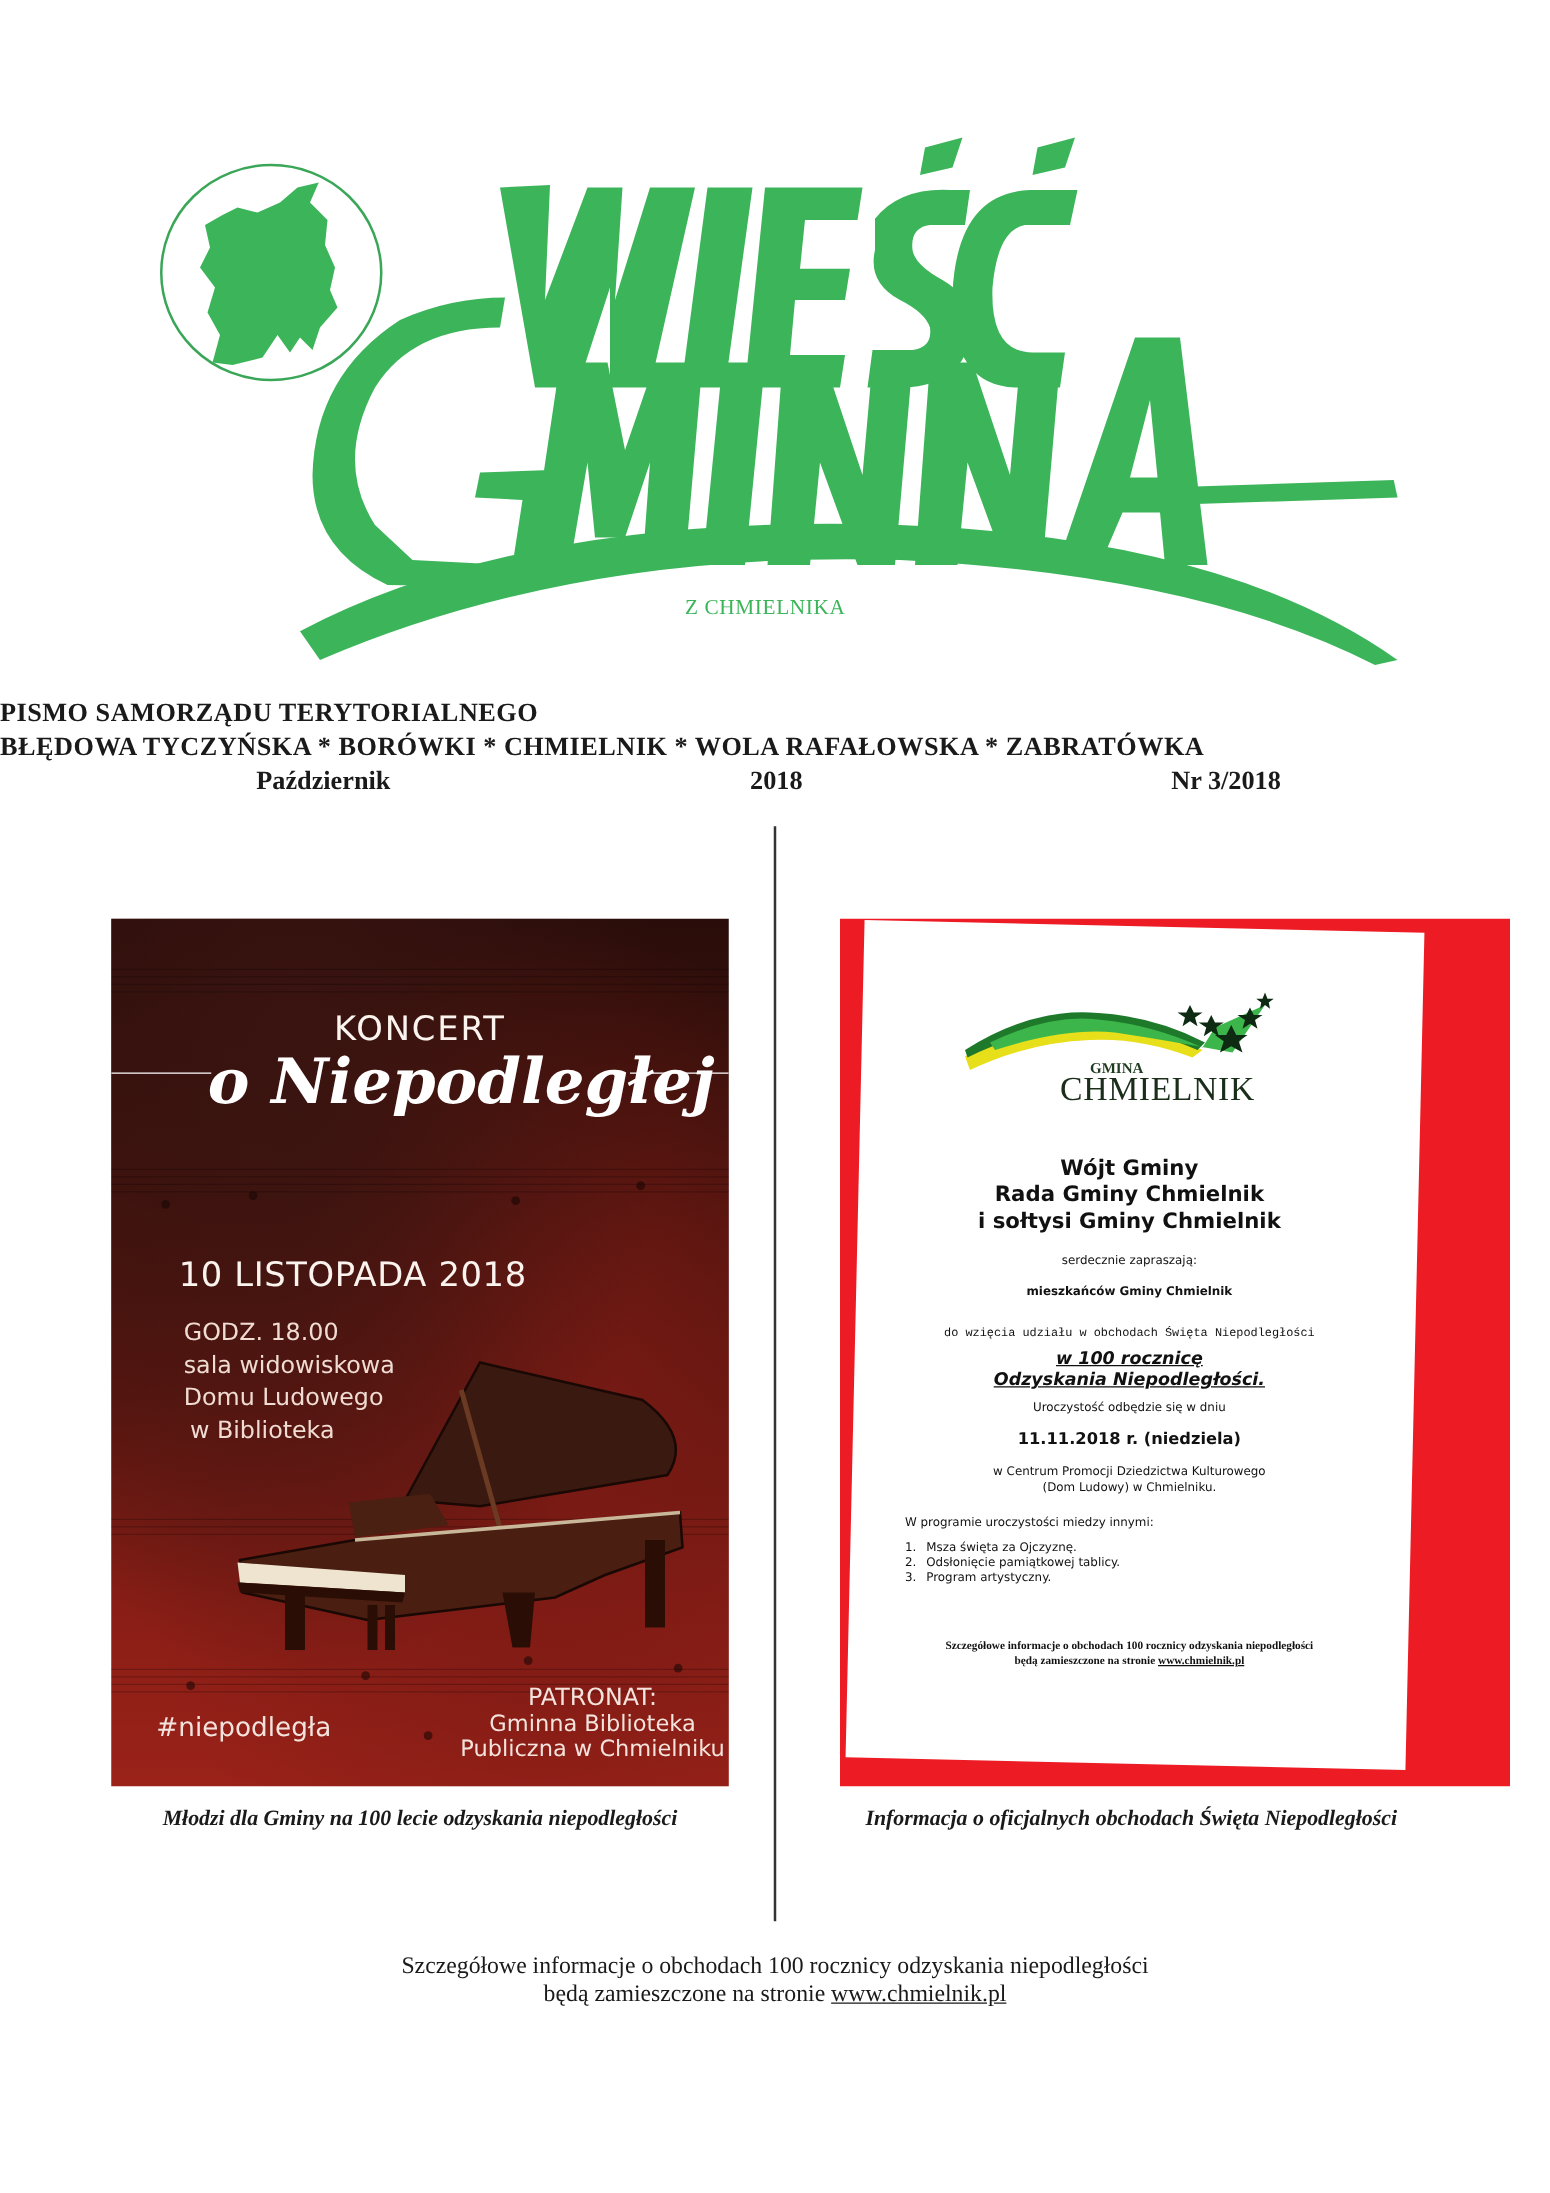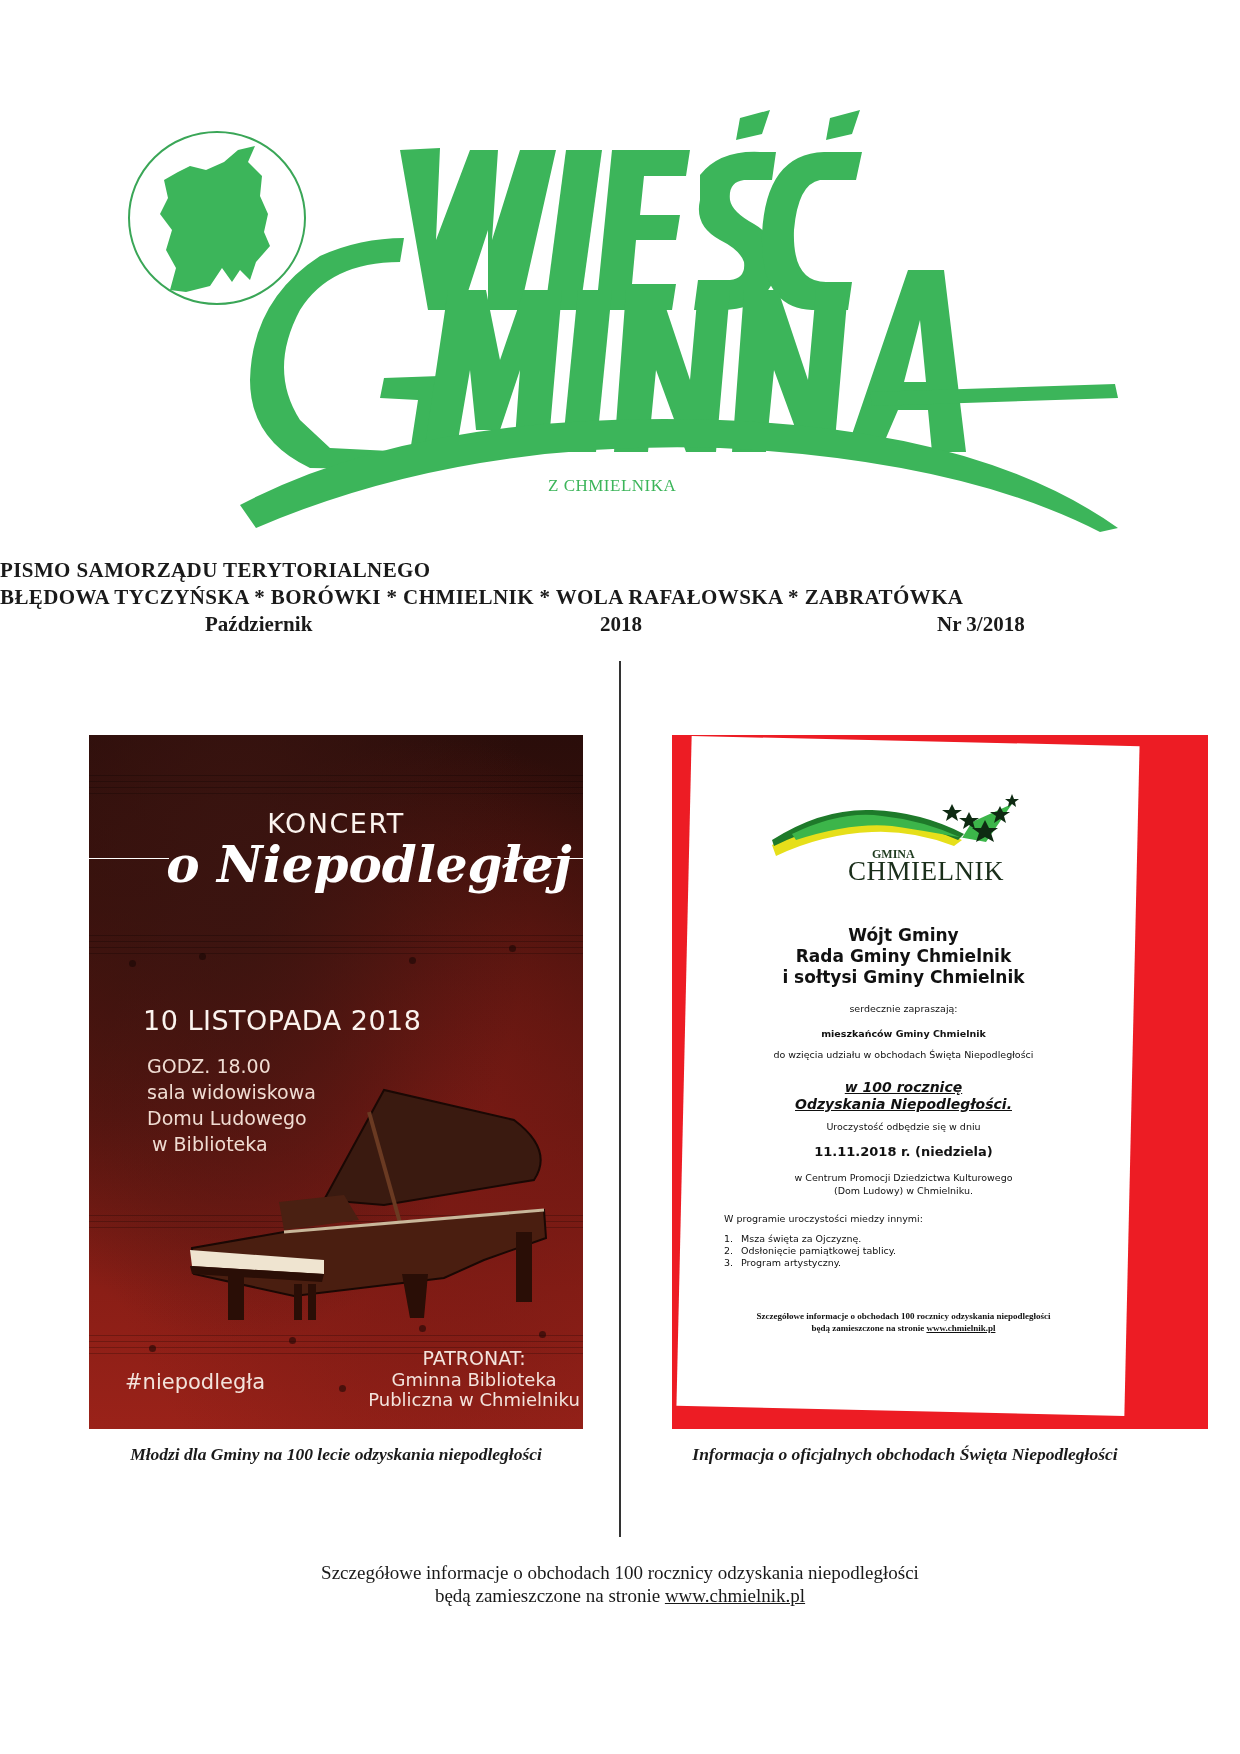--- a/index.html
+++ b/index.html
@@ -103,21 +103,21 @@
   #gmina-logo-svg { position: absolute; left: 100px; top: 55px; }
   #gmina-small { position: absolute; left: 200px; top: 112px; font-family: "Liberation Serif", serif; font-size: 12px; font-weight: bold; color: #1f3b1f; }
   #gmina-big { position: absolute; left: 176px; top: 121px; font-family: "Liberation Serif", serif; font-size: 27px; color: #1a2e1a; letter-spacing: 0.5px; }
   .rp-center { position: absolute; left: 0; width: 463px; text-align: center; }
   .rp-head { font-weight: bold; font-size: 17px; }
   #rp-h0 { top: 190px; }
   #rp-h1 { top: 211px; }
   #rp-h2 { top: 232px; }
   #rp-invite { top: 268px; font-size: 9.5px; }
   #rp-residents { top: 293px; font-size: 9.5px; font-weight: bold; }
-  #rp-part { top: 314px; font-size: 9.5px; }
+  #rp-part { top: 326px; font-size: 9.5px; font-family: Liberation Mono, monospace; }
   .rp-big-ul { font-weight: bold; font-style: italic; font-size: 14px; text-decoration: underline; }
   #rp-anniv-0 { top: 344px; }
   #rp-anniv-1 { top: 361px; }
   #rp-ceremony { top: 386px; font-size: 9.5px; }
   #rp-date { top: 409px; font-size: 13px; font-weight: bold; }
   #rp-place-0 { top: 437px; font-size: 9.5px; }
   #rp-place-1 { top: 450px; font-size: 9.5px; }
   #rp-prog-title { position: absolute; left: 52px; top: 478px; font-size: 9.5px; }
   .rp-prog { position: absolute; left: 52px; font-size: 9.5px; }
   .rp-prog .num { display: inline-block; width: 17px; }

